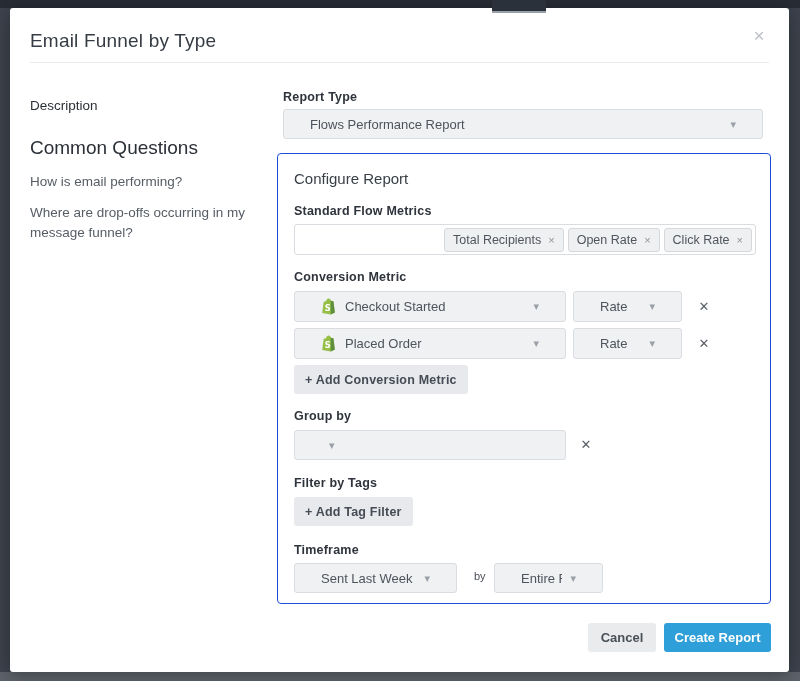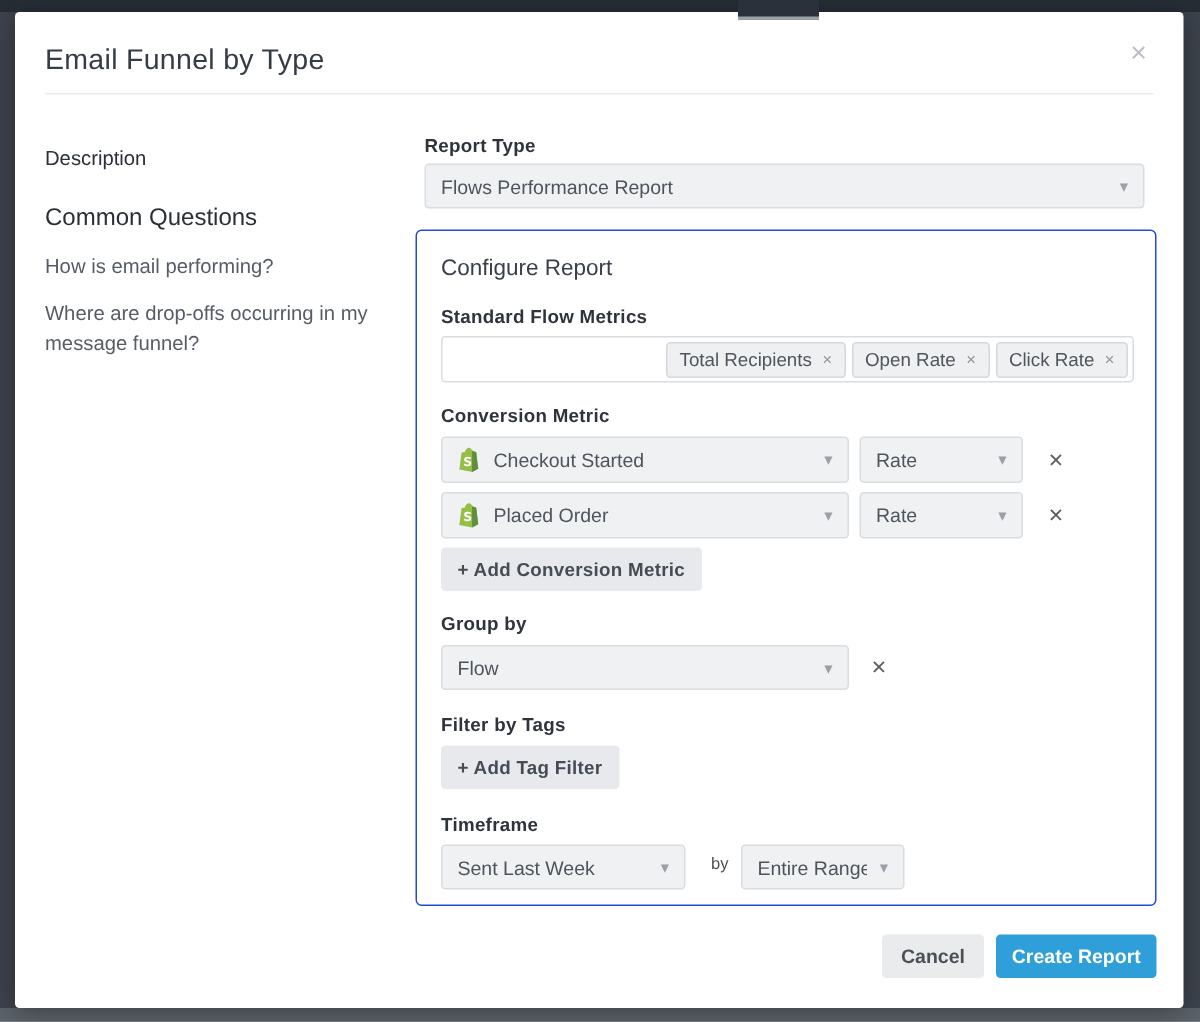--- a/index.html
+++ b/index.html
@@ -30,30 +30,30 @@
     font-size:19px; color:#bcc0c6; text-align:center; line-height:24px; cursor:pointer;
   }
   .modal-divider {
     position:absolute; left:20px; right:20px; top:54px; height:1px; background:#e9ebed;
   }
 
   
   .left-col { position:absolute; left:20px; top:90px; width:240px; }
   .lc-heading { font-size:13.5px; font-weight:500; color:#2b3037; margin-bottom:5px; }
   .lc-text { font-size:13.5px; font-weight:400; color:#575d65; line-height:21px; margin-bottom:18px; }
-  .lc-heading2 { font-size:16px; font-weight:500; color:#2b3037; margin:24px 0 13px 0; }
+  .lc-heading2 { font-size:19px; font-weight:500; color:#2b3037; margin:24px 0 13px 0; }
   .lc-question { font-size:13.5px; font-weight:400; color:#575d65; line-height:20px; margin-bottom:11px; }
 
   
   .fld-label { font-size:12.5px; font-weight:600; color:#2f343c; letter-spacing:.2px; }
 
   
   .select {
     position:absolute; height:30px; background:#eff1f3; border:1px solid #d9dce0;
-    border-radius:3px; display:flex; align-items:center; padding:0 10px; cursor:pointer;
+    border-radius:3px; display:flex; align-items:center; padding:0 26px; cursor:pointer;
   }
   .select .val { font-size:13px; color:#4e545c; flex:1; white-space:nowrap; overflow:hidden; }
   .select .arrow { font-size:11px; color:#9aa0a7; margin-left:8px; flex:none; }
 
   .report-label { position:absolute; left:273px; top:82px; }
   .report-select { left:273px; top:101px; width:480px; }
 
   
   .panel {
     position:absolute; left:267px; top:145px; width:494px; height:451px;
@@ -180,21 +180,20 @@
     <div class="select" style="left:295px; top:174px; width:109px; height:31px;">
       <span class="val">Rate</span>
       <span class="arrow">▾</span>
     </div>
     <div class="row-remove" style="left:418px; top:182px;">✕</div>
 
     <button class="gray-btn" style="left:16px; top:211px;">+ Add Conversion Metric</button>
 
     <div class="fld-label group-label">Group by</div>
     <div class="select" style="left:16px; top:276px; width:272px; height:30px;">
-      <span class="val">Flow</span>
       <span class="arrow">▾</span>
     </div>
     <div class="row-remove" style="left:300px; top:283px;">✕</div>
 
     <div class="fld-label filter-label">Filter by Tags</div>
     <button class="gray-btn" style="left:16px; top:343px;">+ Add Tag Filter</button>
 
     <div class="fld-label tf-label">Timeframe</div>
     <div class="select" style="left:16px; top:409px; width:163px; height:30px;">
       <span class="val">Sent Last Week</span>

